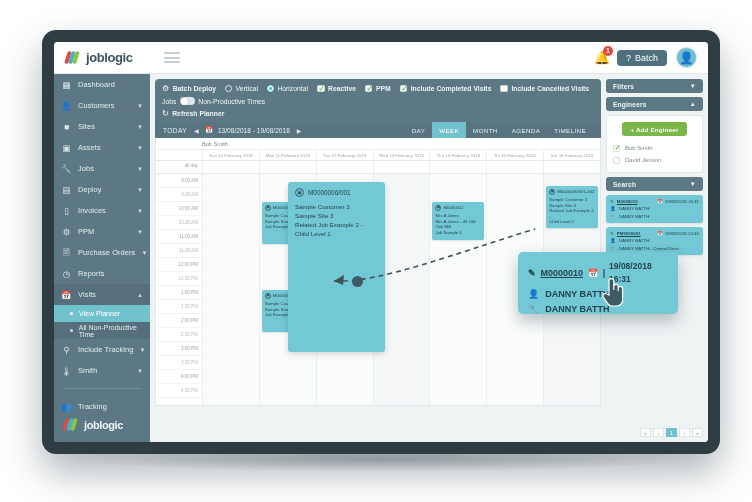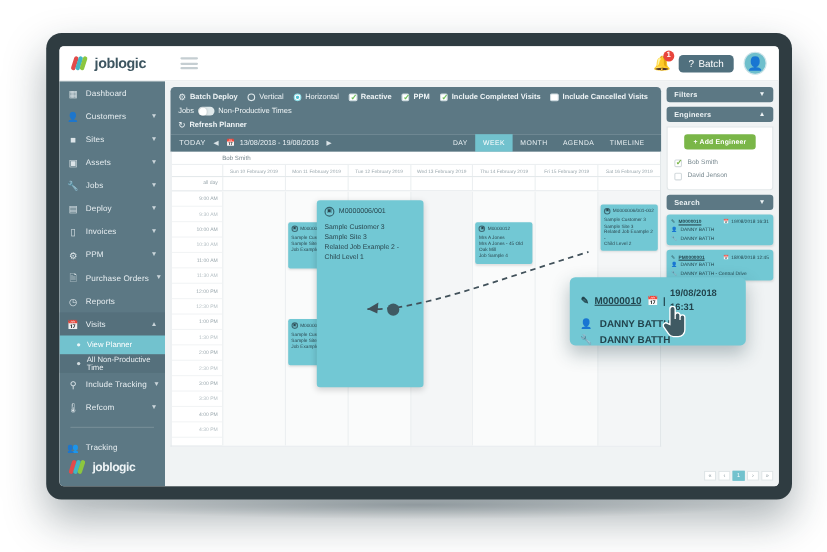--- a/index.html
+++ b/index.html
@@ -319,21 +319,21 @@
           </div>
         </div>
 
         <div class="nav-item">
           <span class="nav-ico">⚲</span>
           <span class="nav-lbl">Include Tracking</span>
           <span class="caret">▼</span>
         </div>
         <div class="nav-item">
           <span class="nav-ico">🌡</span>
-          <span class="nav-lbl">Refcom</span>
+          <span class="nav-lbl">Smith</span>
           <span class="caret">▼</span>
         </div>
 
         <div class="nav-sep"></div>
 
         <div class="nav-item">
           <span class="nav-ico">👥</span>
           <span class="nav-lbl">Tracking</span>
         </div>
 

